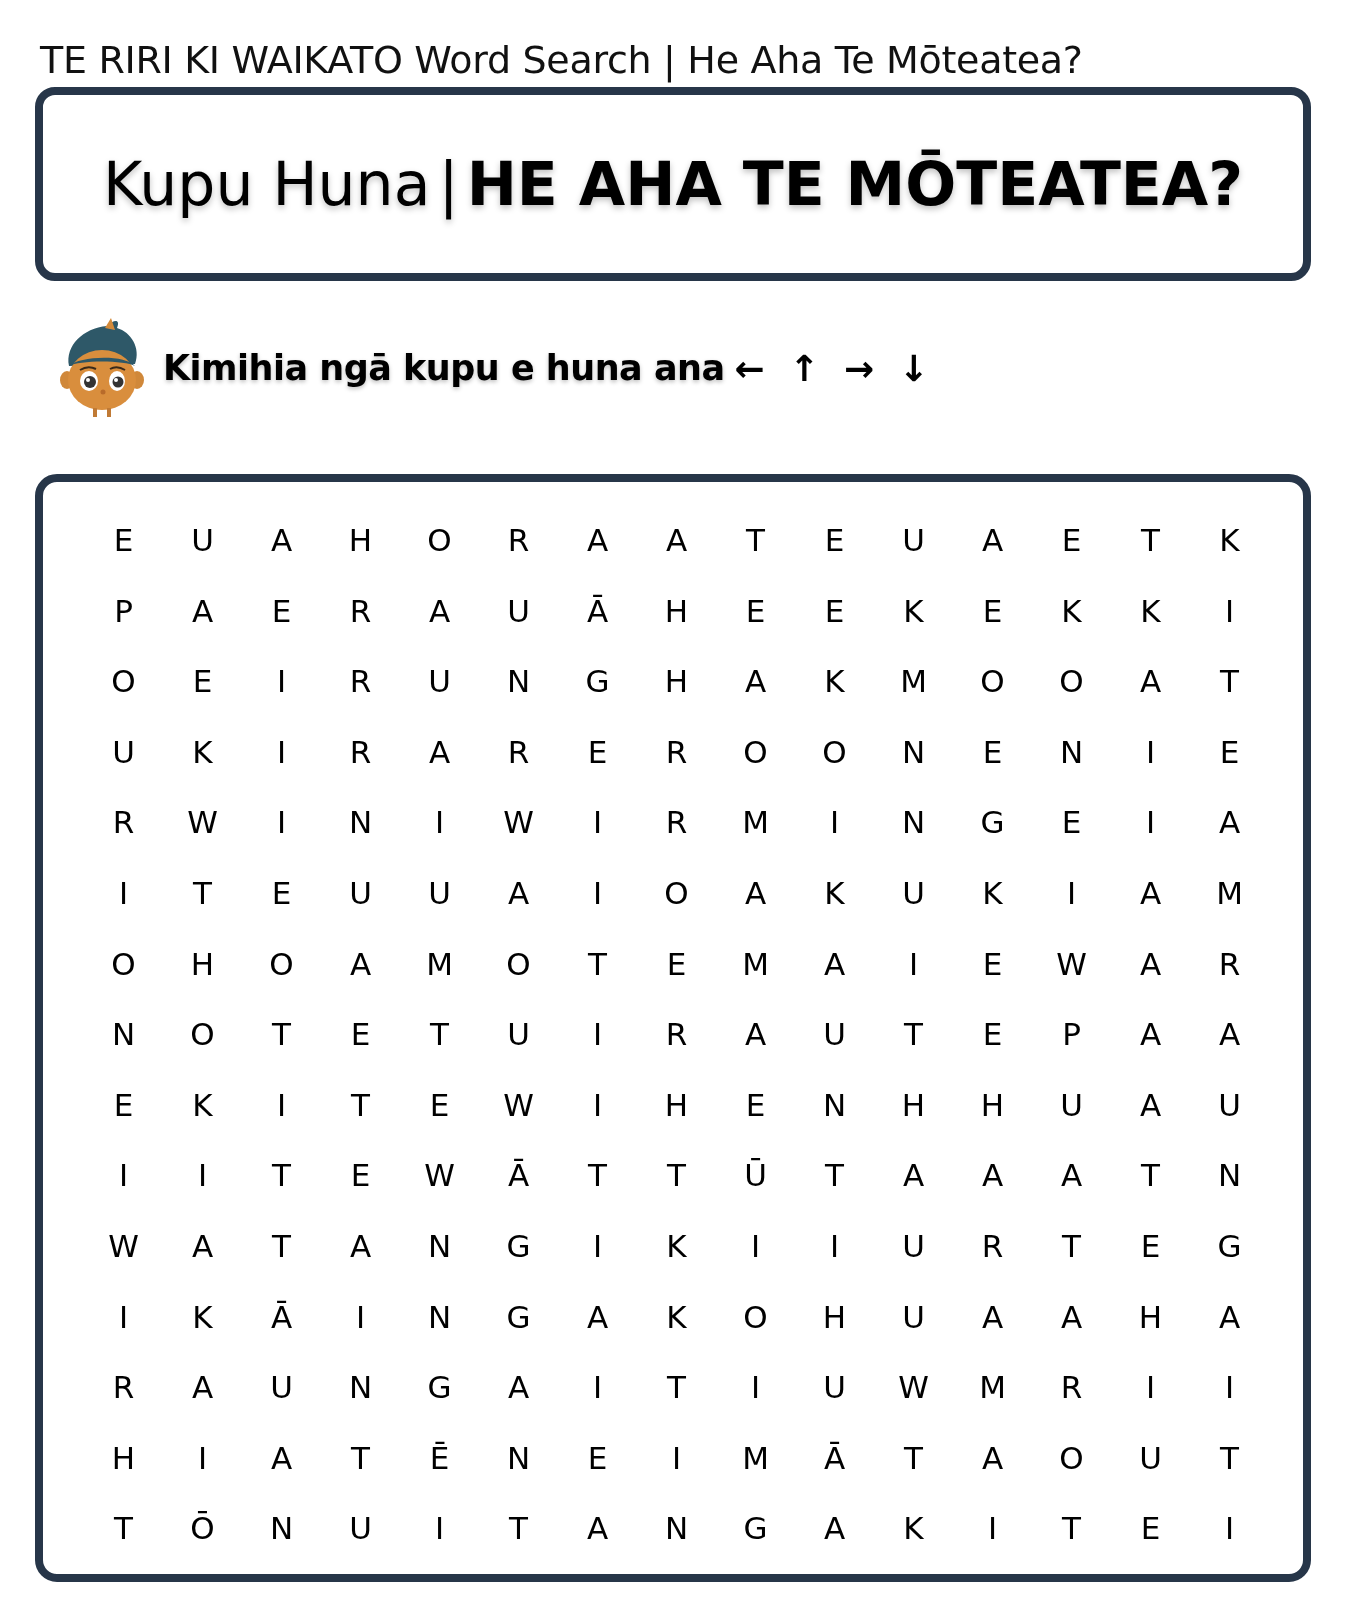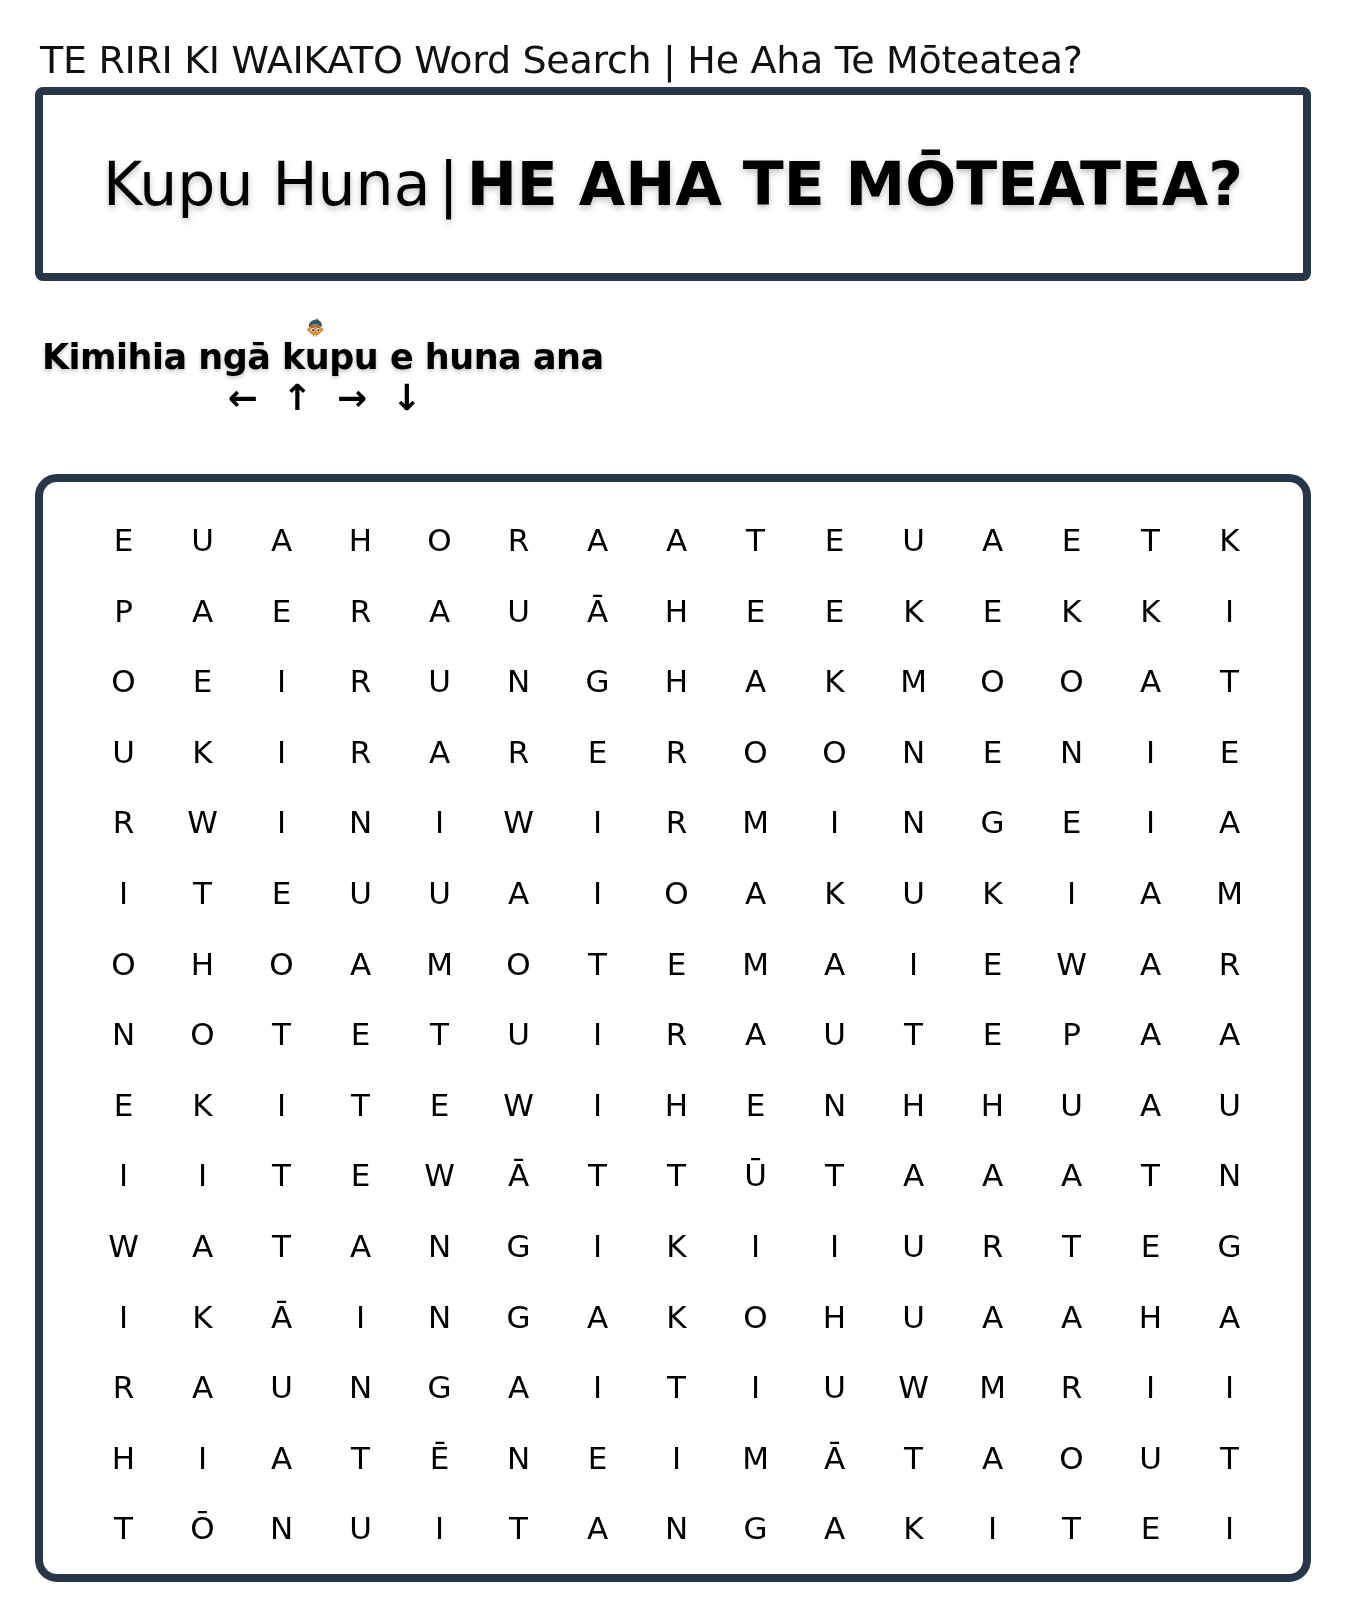--- a/index.html
+++ b/index.html
@@ -7,34 +7,34 @@
       width: 1350px; height: 1608px; position: relative; overflow: hidden;
       font-family: "DejaVu Sans", sans-serif; color: #000;
     }
     .doc-title {
       position: absolute; left: 40px; top: 38px;
       font-size: 38px; letter-spacing: -0.3px; color: #111;
       font-family: "DejaVu Sans", sans-serif;
     }
     .title-box {
       position: absolute; left: 35px; top: 87px; width: 1276px; height: 194px;
-      box-sizing: border-box; border: 8px solid #273649; border-radius: 8px;
+      box-sizing: border-box; border: 8px solid #273649; border-radius: 20px;
       display: flex; align-items: center; justify-content: center;
     }
     .title-box .t {
       font-size: 60px; white-space: nowrap; letter-spacing: 0px;
       text-shadow: 0 3px 6px rgba(0,0,0,0.25);
     }
     .title-box .light { font-weight: normal; }
     .title-box .sep { font-weight: normal; margin: 0 8px; }
     .title-box .bold { font-weight: bold; }
 
     .instr-row {
-      position: absolute; left: 42px; top: 318px; height: 100px;
-      display: flex; align-items: center; flex-direction: column;
+      position: absolute; left: 55px; top: 318px; height: 100px;
+      display: flex; align-items: center;
     }
     .mascot { width: 92px; height: 100px; margin-right: 16px; }
     .instr {
       font-size: 35px; font-weight: bold; letter-spacing: -0.5px;
       text-shadow: 0 2px 4px rgba(0,0,0,0.25);
     }
     .arrows { font-size: 36px; font-weight: bold; margin-left: 10px; letter-spacing: 6px; }
 
     .grid-box {
       position: absolute; left: 35px; top: 474px; width: 1276px; height: 1108px;

